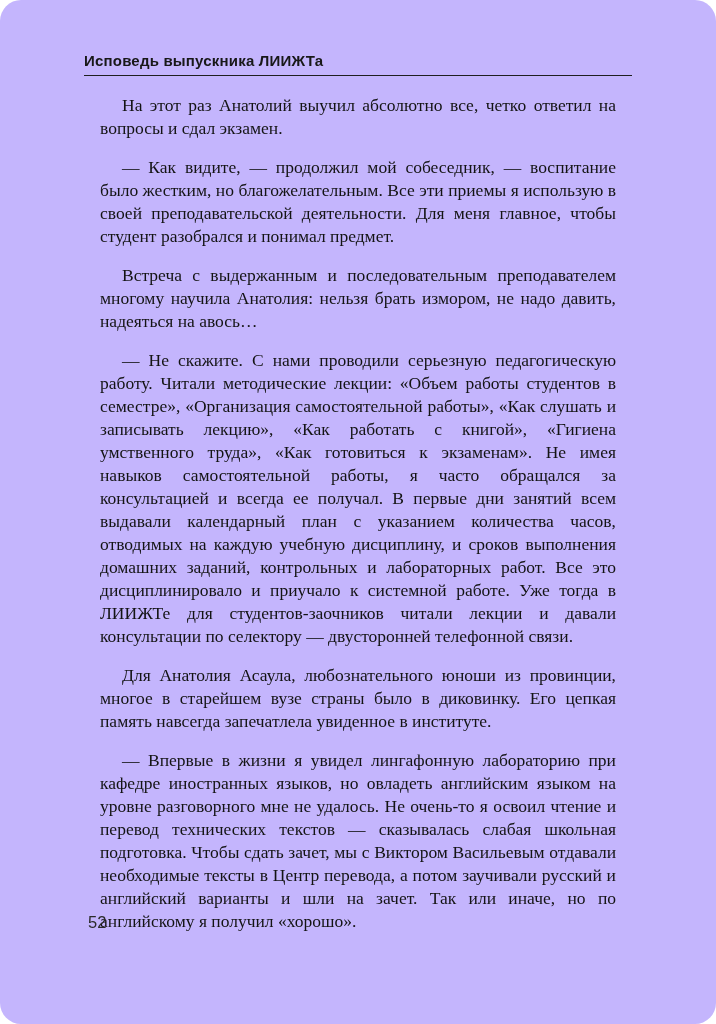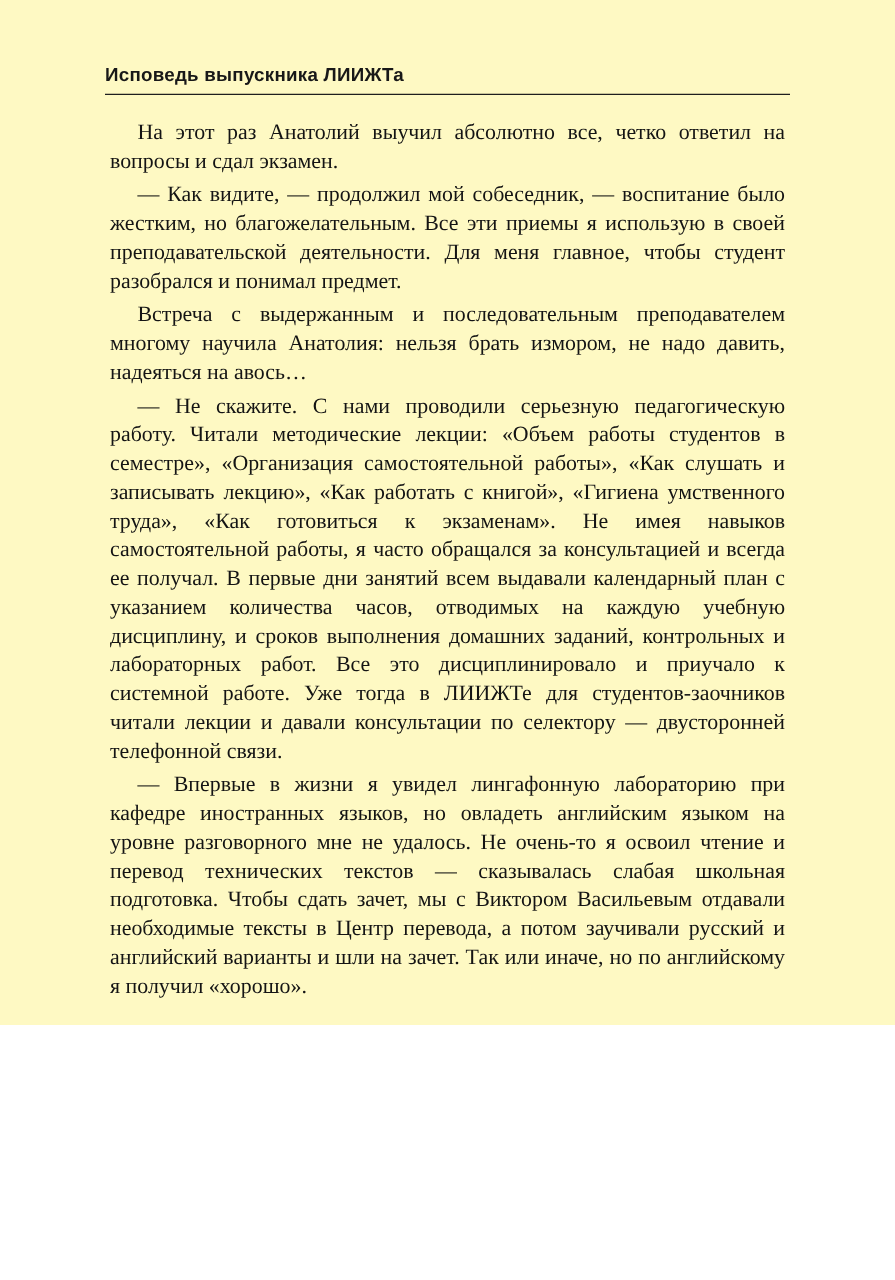--- a/index.html
+++ b/index.html
@@ -3,23 +3,24 @@
 <meta charset="utf-8">
 <style>
   html, body { margin: 0; padding: 0; }
   body {
     width: 716px; height: 1024px;
     background: #ffffff;
     font-family: "Liberation Serif", serif;
   }
   .page {
     position: relative;
-    width: 716px; height: 820px;
-    background: #fef9c3;
+    width: 716px; height: 1024px;
+    background: #c4b5fd;
     overflow: hidden;
+    border-radius: 21px;
   }
   .content {
     position: absolute;
     left: 84px; top: 0;
     width: 548px;
   }
   .running-head {
     margin-top: 52px;
     padding-bottom: 6px;
     border-bottom: 1.5px solid #1f1f1f;
@@ -30,21 +31,21 @@
     color: #181818;
   }
   .body-text {
     margin-top: 18px;
     font-size: 17.5px;
     line-height: 23px;
     text-align: justify;
     color: #141414;
   }
   .body-text p {
-    margin: 4px;
+    margin: 16px;
     text-indent: 22px;
   }
   .body-text p.italic {
     font-style: italic;
   }
   .page-number {
     position: absolute;
     left: 88px; top: 913px;
     font-family: Liberation Sans, sans-serif;
     font-size: 16.5px;
@@ -57,18 +58,19 @@
 <div class="page">
   <div class="content">
 
     <div class="running-head">Исповедь выпускника ЛИИЖТа</div>
 
     <div class="body-text">
       <p class="normal">На этот раз Анатолий выучил абсолютно все, четко ответил на вопросы и сдал экзамен.</p>
       <p class="normal">— Как видите, — продолжил мой собеседник, — воспитание было жестким, но благожелательным. Все эти приемы я использую в своей преподавательской деятельности. Для меня главное, чтобы студент разобрался и понимал предмет.</p>
       <p class="normal">Встреча с выдержанным и последовательным преподавателем многому научила Анатолия: нельзя брать измором, не надо давить, надеяться на авось…</p>
       <p class="normal">— Не скажите. С нами проводили серьезную педагогическую работу. Читали методические лекции: «Объем работы студентов в семестре», «Организация самостоятельной работы», «Как слушать и записывать лекцию», «Как работать с книгой», «Гигиена умственного труда», «Как готовиться к экзаменам». Не имея навыков самостоятельной работы, я часто обращался за консультацией и всегда ее получал. В первые дни занятий всем выдавали календарный план с указанием количества часов, отводимых на каждую учебную дисциплину, и сроков выполнения домашних заданий, контрольных и лабораторных работ. Все это дисциплинировало и приучало к системной работе. Уже тогда в ЛИИЖТе для студентов-заочников читали лекции и давали консультации по селектору — двусторонней телефонной связи.</p>
+      <p class="normal">Для Анатолия Асаула, любознательного юноши из провинции, многое в старейшем вузе страны было в диковинку. Его цепкая память навсегда запечатлела увиденное в институте.</p>
       <p class="normal">— Впервые в жизни я увидел лингафонную лабораторию при кафедре иностранных языков, но овладеть английским языком на уровне разговорного мне не удалось. Не очень-то я освоил чтение и перевод технических текстов — сказывалась слабая школьная подготовка. Чтобы сдать зачет, мы с Виктором Васильевым отдавали необходимые тексты в Центр перевода, а потом заучивали русский и английский варианты и шли на зачет. Так или иначе, но по английскому я получил «хорошо».</p>
     </div>
   </div>
 
   <div class="page-number">52</div>
 </div>
 
 </body></html>

